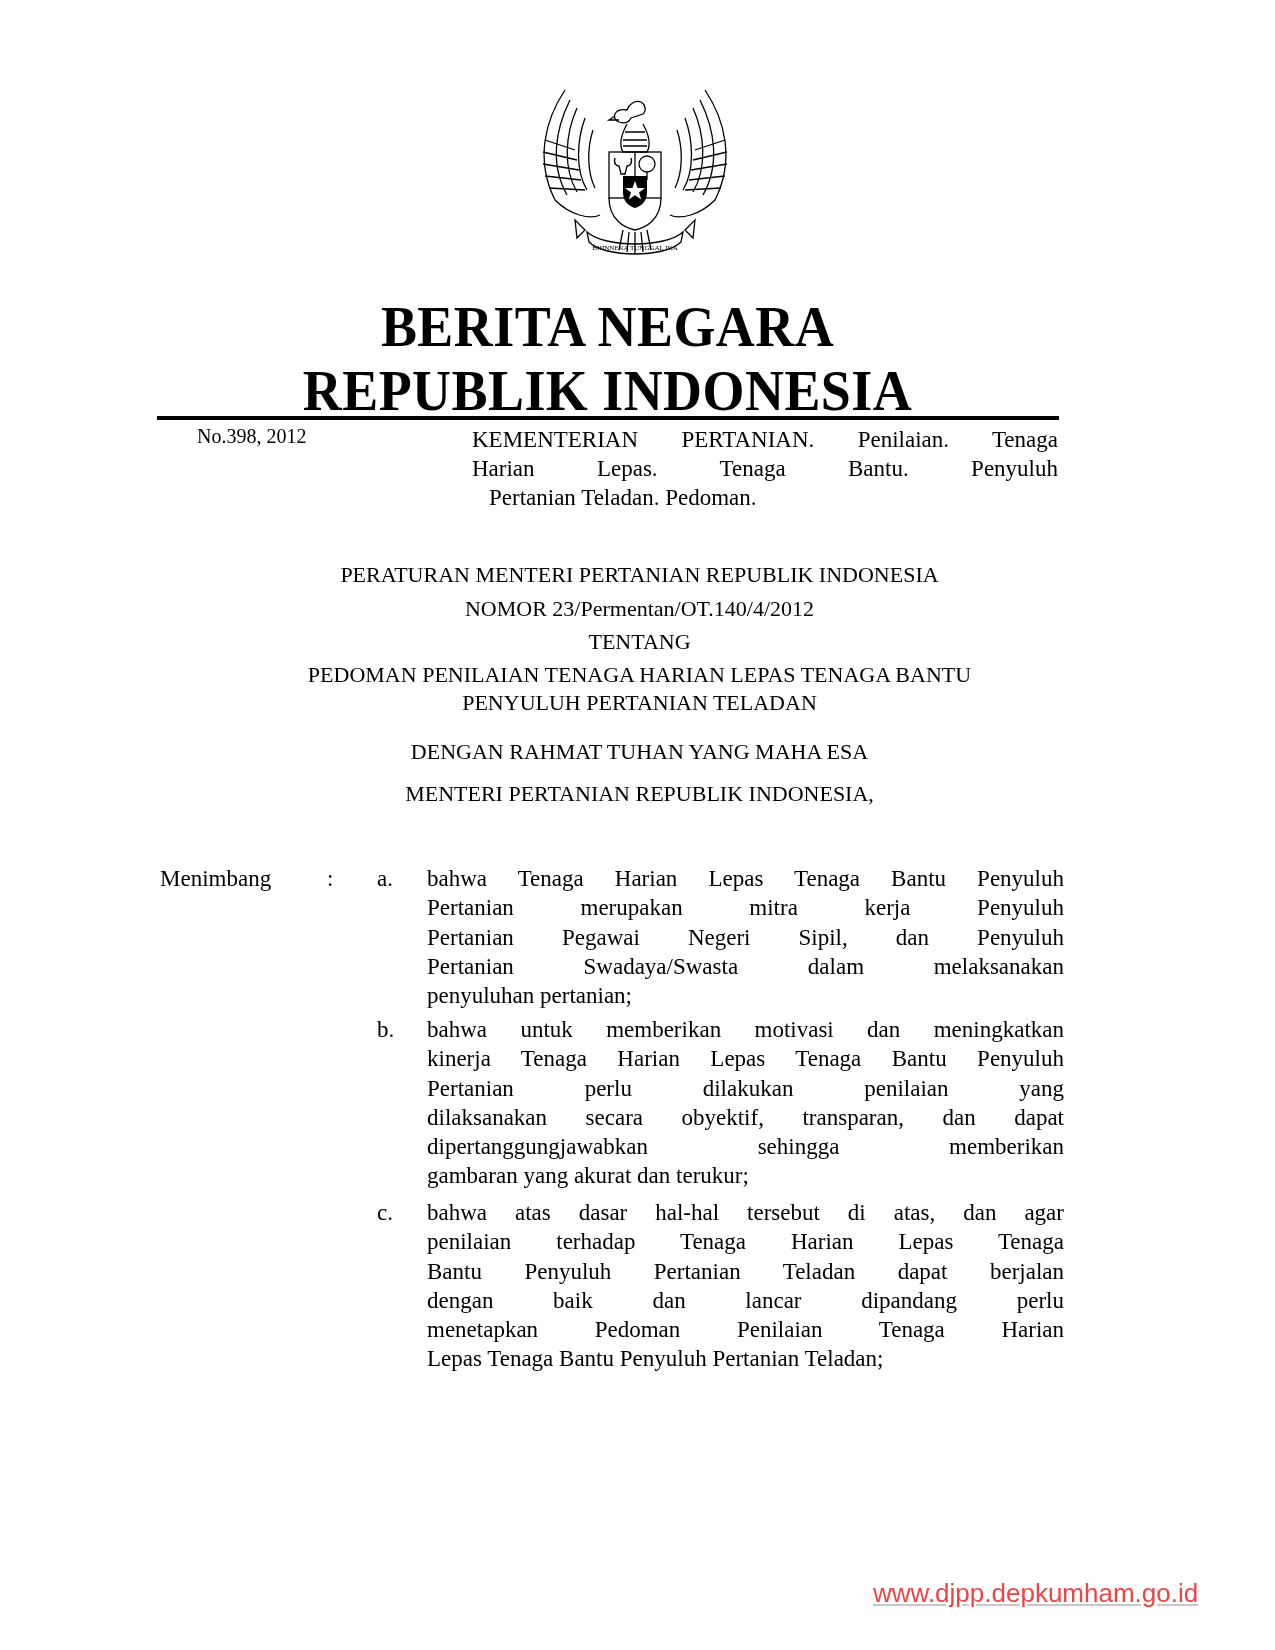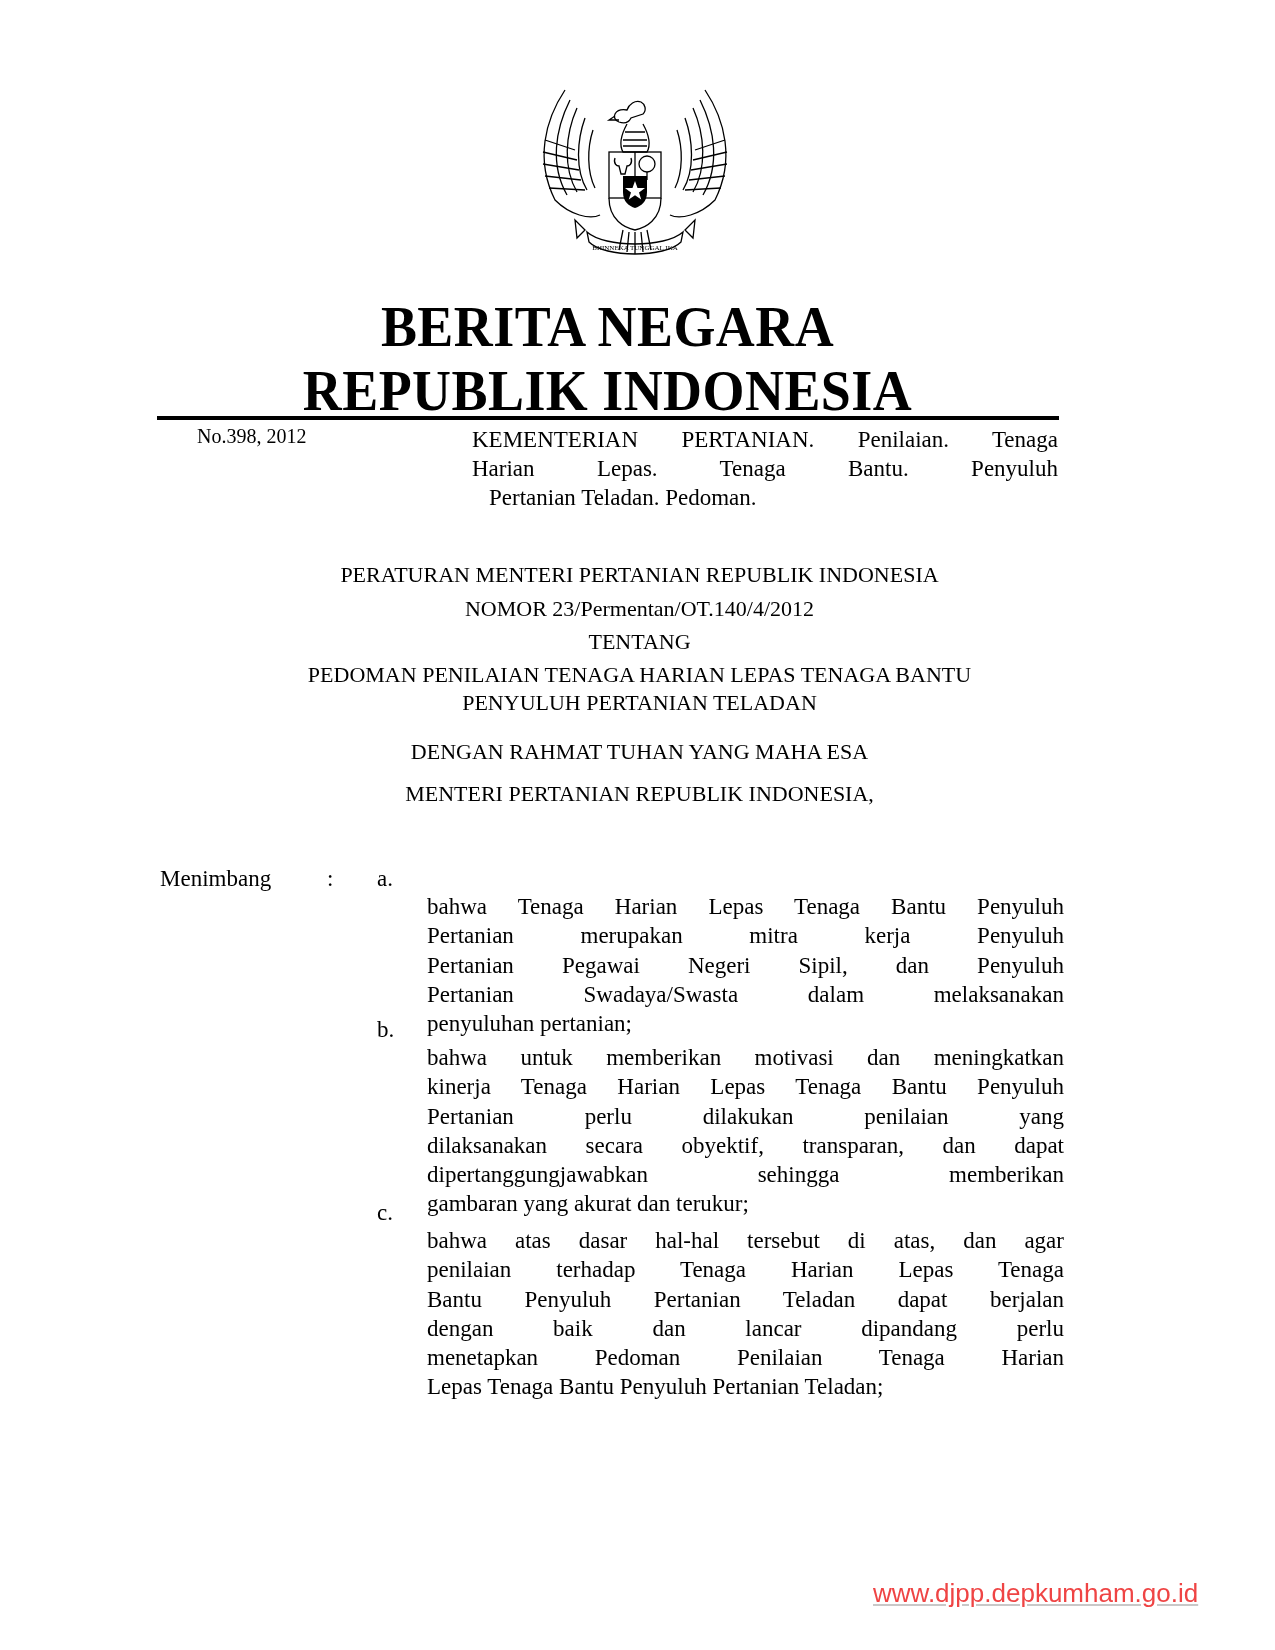--- a/index.html
+++ b/index.html
@@ -15,21 +15,21 @@
   .no { position: absolute; left: 157px; top: 425px; font-size: 20px; margin-left: 40px; }
   .summary { position: absolute; left: 472px; top: 425px; width: 586px; font-size: 23px;
              line-height: 29px; text-align: justify; }
   .summary span { display: block; text-align: justify; text-align-last: justify; }
   .summary span.last { text-align-last: left; margin-left: 17px; }
   .center { position: absolute; left: 0; width: 1215px; text-align: center; font-size: 22px; padding-left: 32px; }
   .para { position: absolute; font-size: 23px; line-height: 29.3px; }
   .label { left: 160px; text-align: center; }
   .colon { left: 327px; }
   .letter { left: 377px; }
-  .body-text { left: 427px; width: 637px; margin-top: 28px; }
+  .body-text { left: 427px; width: 637px; }
   .body-text span { display: block; text-align: justify; text-align-last: justify; }
   .body-text span.last { text-align-last: left; }
   .footer { position: absolute; left: 873px; top: 1578px; font-family: "Liberation Sans", "DejaVu Sans", sans-serif;
             font-size: 26px; color: #ef4444; text-decoration: underline; text-decoration-color: #c8c8c8; }
 </style>
 </head>
 <body>
 
 <svg class="emblem" viewBox="0 0 240 190" xmlns="http://www.w3.org/2000/svg">
   <g fill="none" stroke="#000" stroke-width="1.3">

